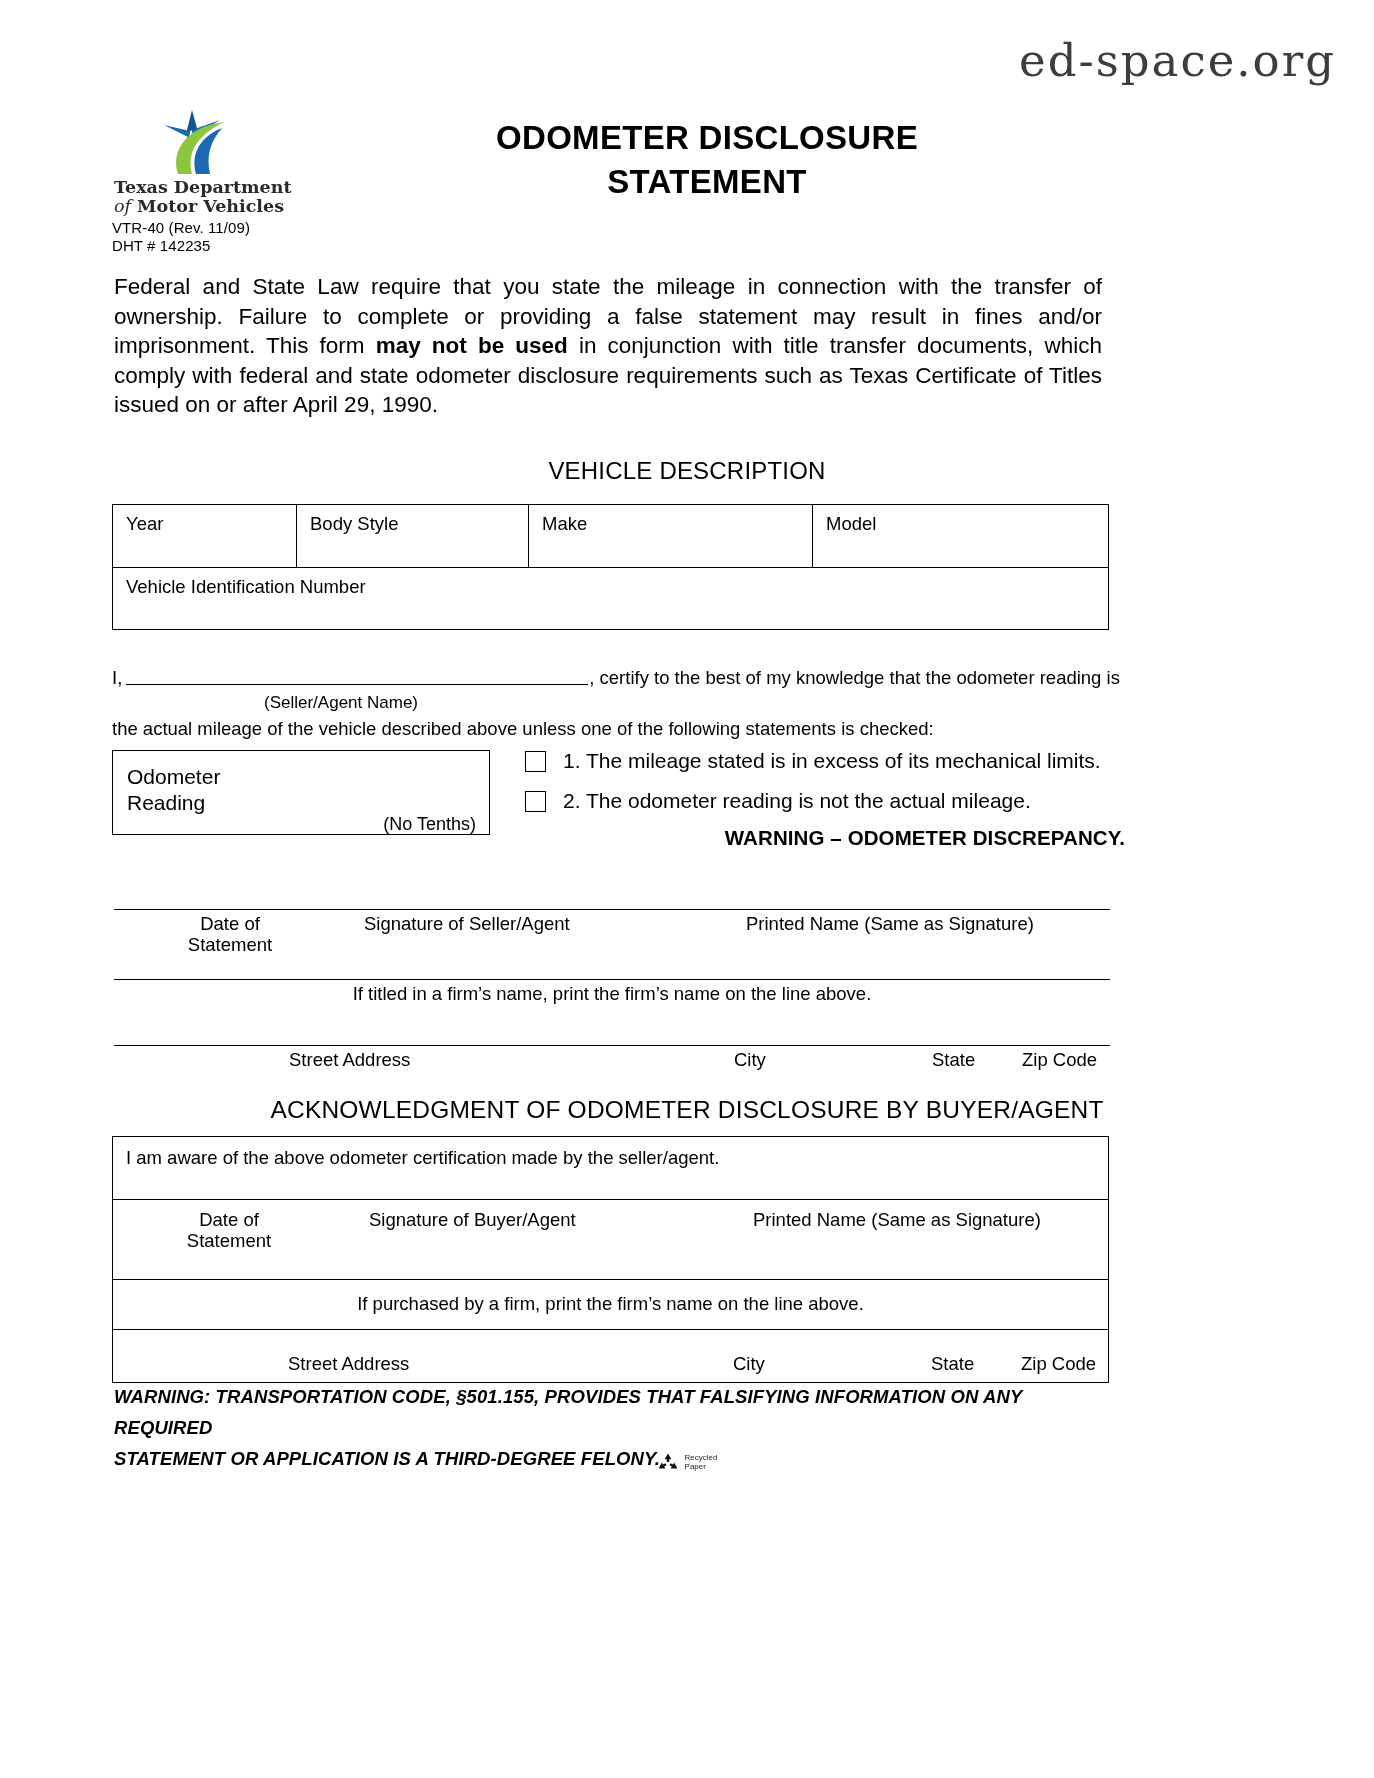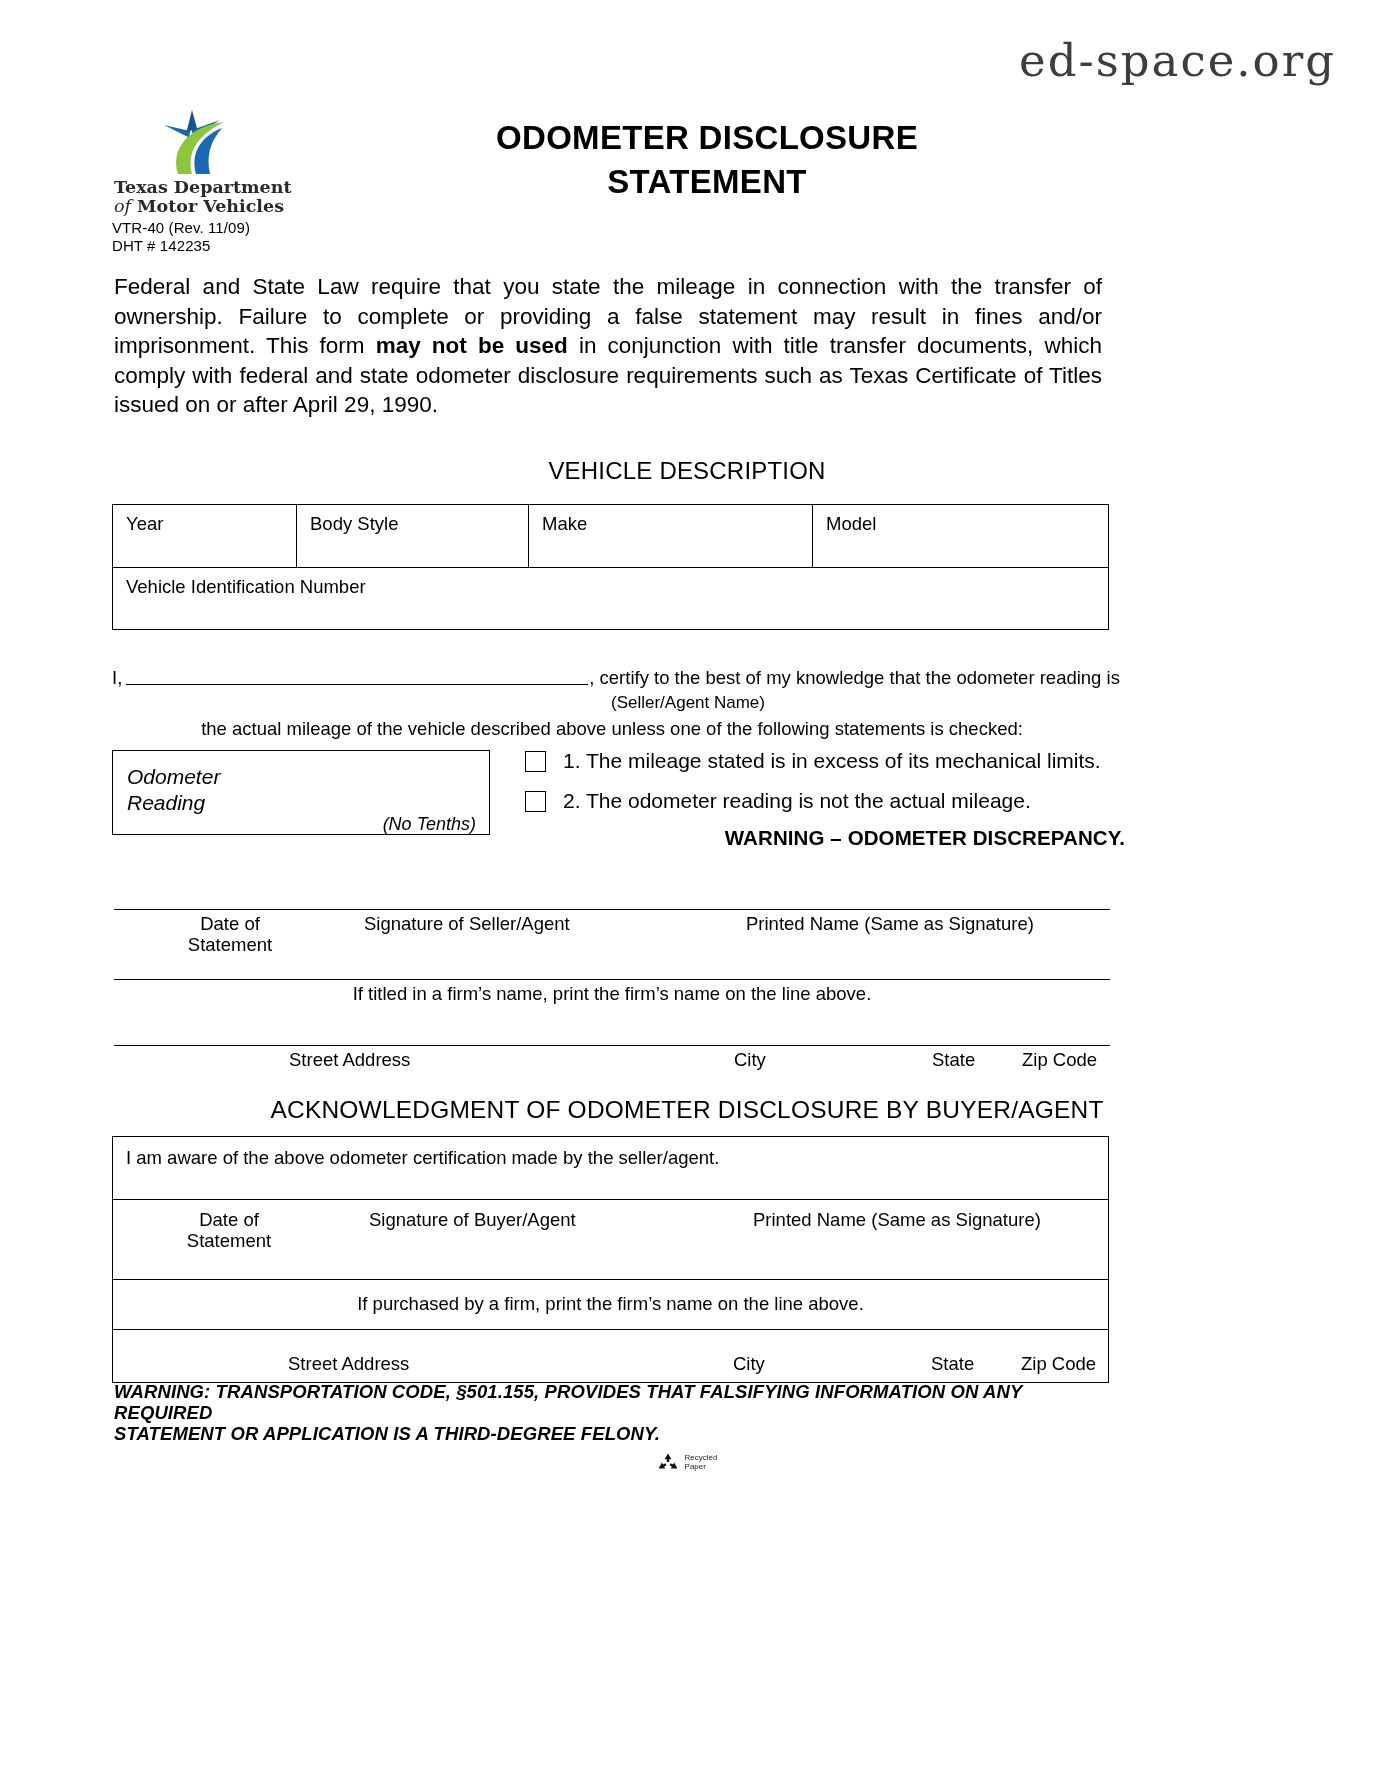--- a/index.html
+++ b/index.html
@@ -128,21 +128,20 @@
   .vd-c-vin   { width: 100%; border-right: none; }
 
   
   .certify {
     position: absolute;
     left: 112px;
     top: 665px;
     width: 1000px;
     font-size: 18.5px;
     line-height: 25px;
-    text-align: center;
   }
   .certify-line1 { white-space: nowrap; }
   .blank-rule {
     display: inline-block;
     width: 462px;
     border-bottom: 1.4px solid #000;
     height: 15px;
     margin: 0 1px -1px 4px;
   }
   .seller-agent-cap {
@@ -161,21 +160,20 @@
     top: 750px;
     width: 378px;
     height: 85px;
     border: 1.6px solid #000;
   }
   .odo-inner {
     position: relative;
     padding: 13px 0 0 14px;
     font-size: 21px;
     line-height: 26px;
-    font-style: italic;
   }
   .odo-tenths {
     position: absolute;
     right: 13px;
     bottom: -21px;
     font-size: 18px;
   }
 
   .checklist {
     position: absolute;
@@ -257,21 +255,21 @@
   }
   .ack-center { text-align: center; padding-top: 13px; }
 
   
   .footer-warning {
     position: absolute;
     left: 114px;
     top: 1381px;
     width: 1000px;
     font-size: 18.5px;
-    line-height: 21px;
+    line-height: 31px;
     font-weight: bold;
     font-style: italic;
     letter-spacing: 0.1px;
   }
 
   .recycled {
     position: absolute;
     left: 0;
     width: 100%;
     top: 1452px;

